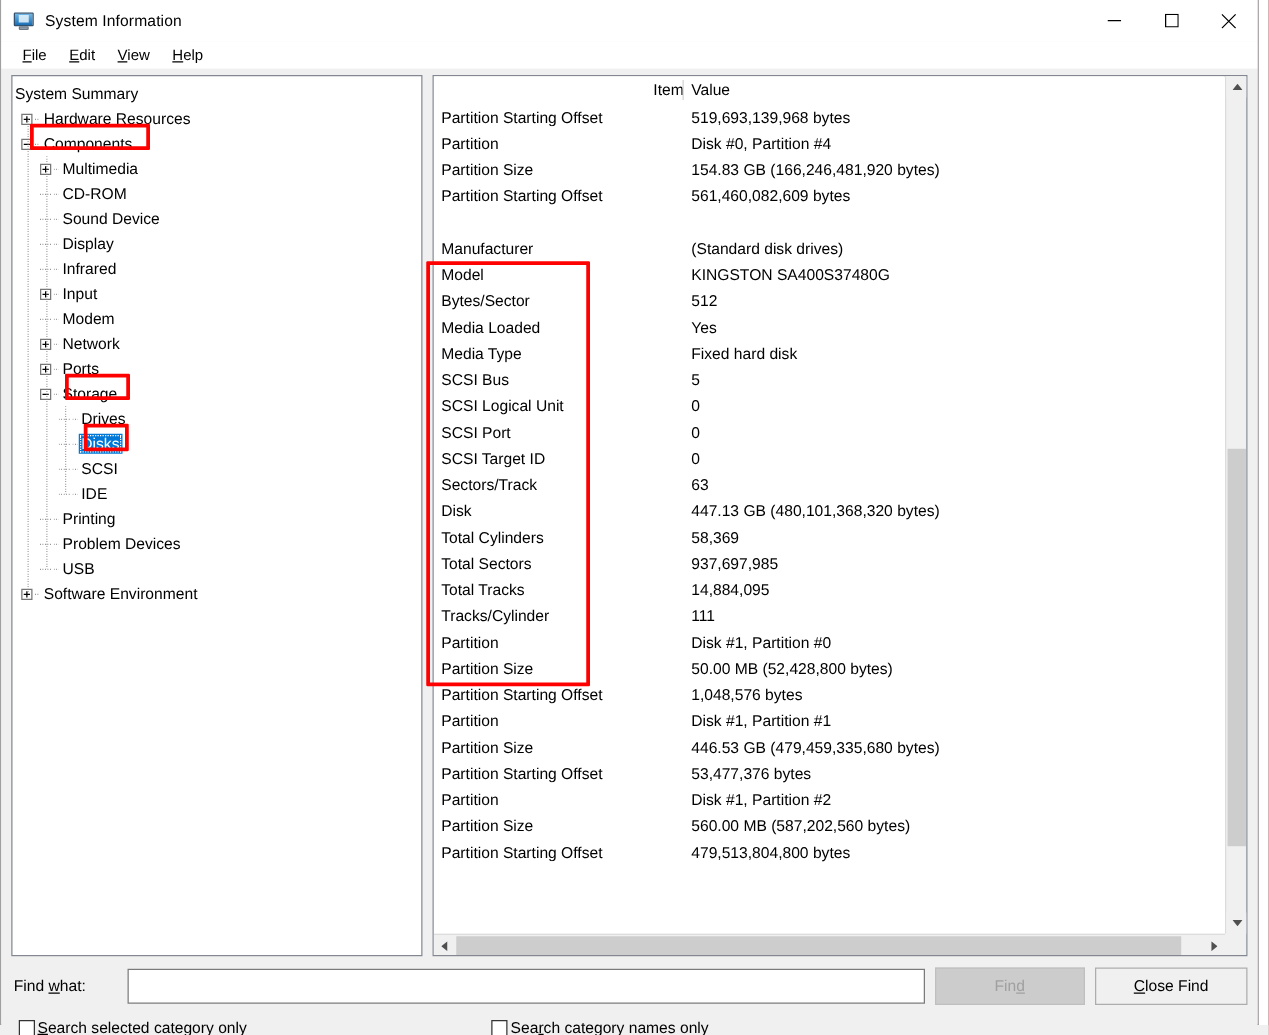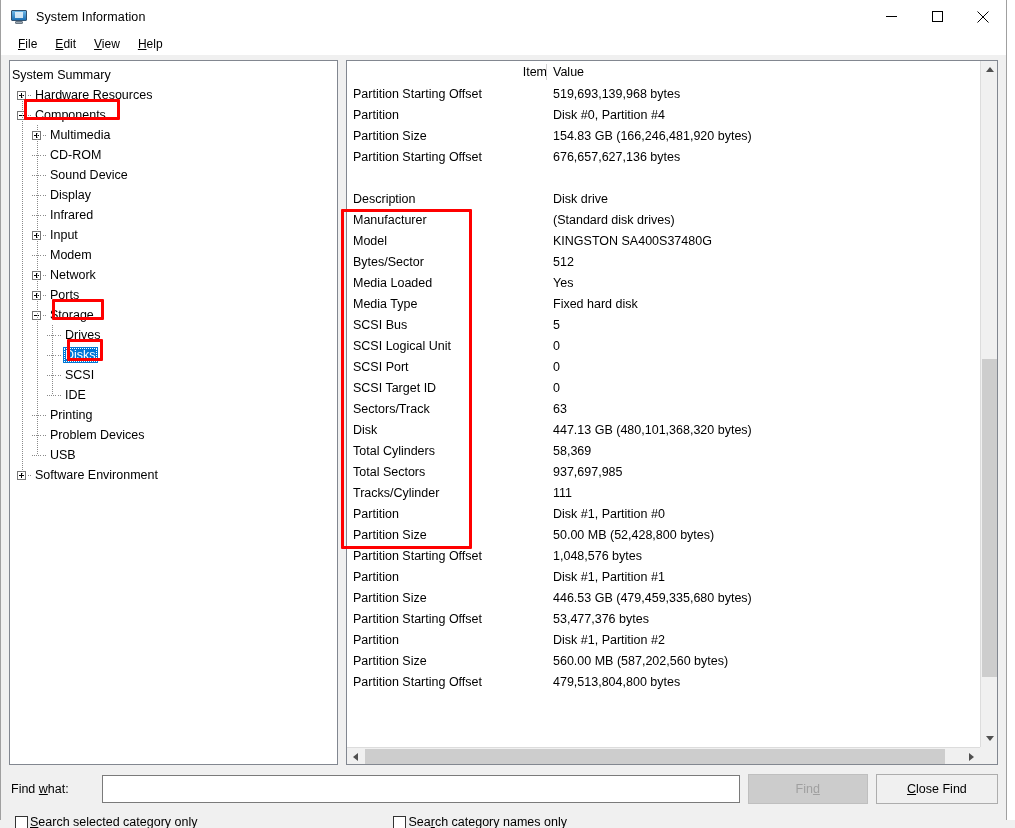--- a/index.html
+++ b/index.html
@@ -609,31 +609,27 @@
                 <div class="drow">
                   <div class="c1">Partition</div>
                   <div class="c2">Disk #0, Partition #4</div>
                 </div>
                 <div class="drow">
                   <div class="c1">Partition Size</div>
                   <div class="c2">154.83 GB (166,246,481,920 bytes)</div>
                 </div>
                 <div class="drow">
                   <div class="c1">Partition Starting Offset</div>
-                  <div class="c2">676,657,627,136 bytes</div>
+                  <div class="c2">561,460,082,609 bytes</div>
                 </div>
                 <div class="drow blank">
                   <div class="c1"></div>
                   <div class="c2"></div>
                 </div>
                 <div class="drow">
-                  <div class="c1">Description</div>
-                  <div class="c2">Disk drive</div>
-                </div>
-                <div class="drow">
                   <div class="c1">Manufacturer</div>
                   <div class="c2">(Standard disk drives)</div>
                 </div>
                 <div class="drow">
                   <div class="c1">Model</div>
                   <div class="c2">KINGSTON SA400S37480G</div>
                 </div>
                 <div class="drow">
                   <div class="c1">Bytes/Sector</div>
                   <div class="c2">512</div>
@@ -670,20 +666,24 @@
                   <div class="c1">Disk</div>
                   <div class="c2">447.13 GB (480,101,368,320 bytes)</div>
                 </div>
                 <div class="drow">
                   <div class="c1">Total Cylinders</div>
                   <div class="c2">58,369</div>
                 </div>
                 <div class="drow">
                   <div class="c1">Total Sectors</div>
                   <div class="c2">937,697,985</div>
+                </div>
+                <div class="drow">
+                  <div class="c1">Total Tracks</div>
+                  <div class="c2">14,884,095</div>
                 </div>
                 <div class="drow">
                   <div class="c1">Tracks/Cylinder</div>
                   <div class="c2">111</div>
                 </div>
                 <div class="drow">
                   <div class="c1">Partition</div>
                   <div class="c2">Disk #1, Partition #0</div>
                 </div>
                 <div class="drow">

